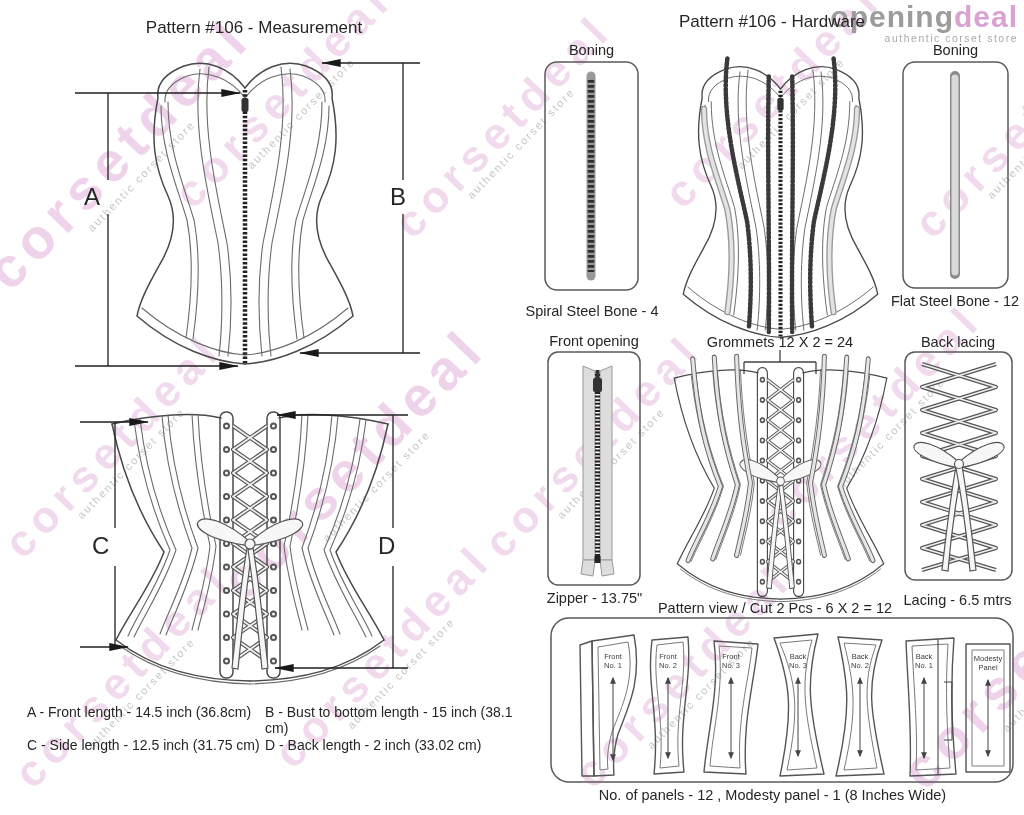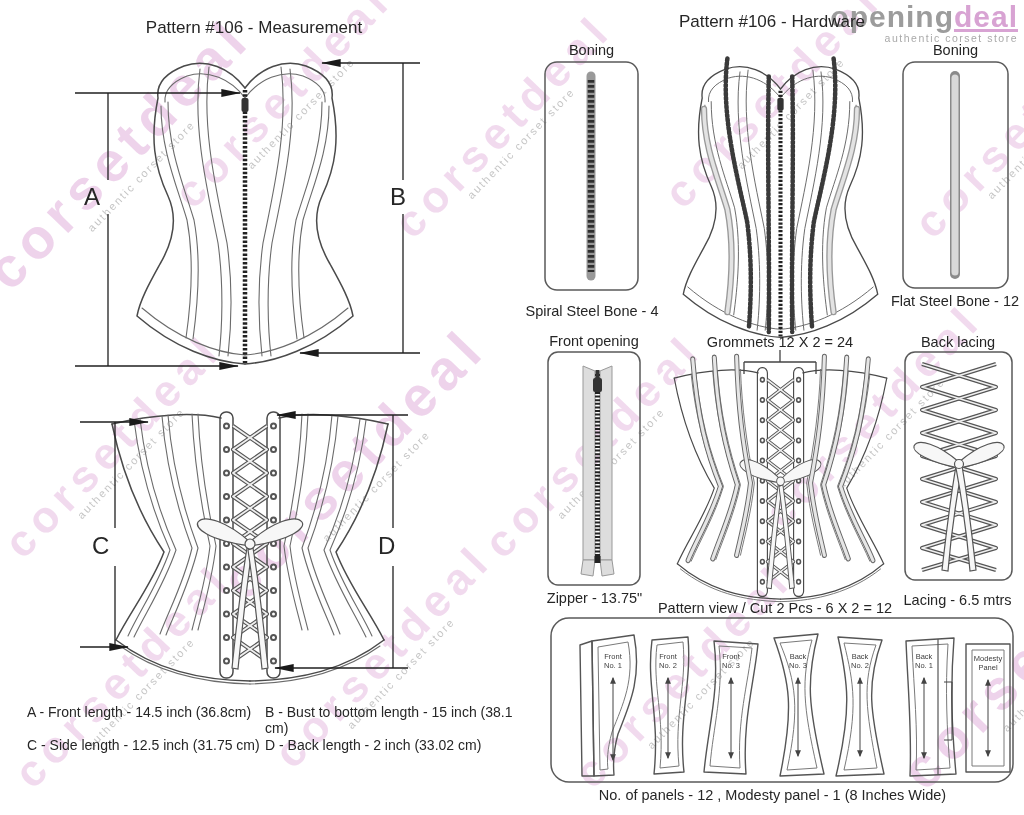--- a/index.html
+++ b/index.html
@@ -17,21 +17,21 @@
   #art{position:absolute;left:0;top:0;z-index:1;}
   
   .txt{position:absolute;z-index:2;text-align:center;line-height:1.15;}
   .ttl{font-size:17px;}
   .cap{font-size:14.5px;text-align:center;}
   .note{font-size:14px;text-align:left;margin-left:9px;}
   .dim{font-size:24px;}
   
   #logo{position:absolute;right:6px;top:2px;z-index:2;text-align:right;}
   #logo .brand{font-size:30px;font-weight:bold;letter-spacing:1px;line-height:1;}
-  #logo .g{color:#9c9c9c;} #logo .p{color:#d8a3d3;text-decoration:underline;}
+  #logo .g{color:#9c9c9c;} #logo .p{color:#d8a3d3;}
   #logo .tag{font-size:10.5px;color:#a9a9a9;letter-spacing:1.5px;margin-top:0px;}
   
   .ol{fill:none;stroke:#4a4a4a;stroke-width:1.5;stroke-linecap:round;}
   .sm{fill:none;stroke:#6b6b6b;stroke-width:1.1;stroke-linecap:round;}
   .dimln{stroke:#1f1f1f;stroke-width:1.3;fill:none;}
   .pc{fill:none;stroke:#555;stroke-width:1.4;stroke-linejoin:round;}
   .pci{fill:none;stroke:#7a7a7a;stroke-width:1;stroke-linejoin:round;}
   .pl{font-size:7.5px;fill:#3d3d3d;text-anchor:middle;font-family:"Liberation Sans",sans-serif;}
   .box{fill:none;stroke:#5a5a5a;stroke-width:1.5;}
   .laceD{fill:none;stroke:#555;stroke-width:4;stroke-linejoin:round;}

